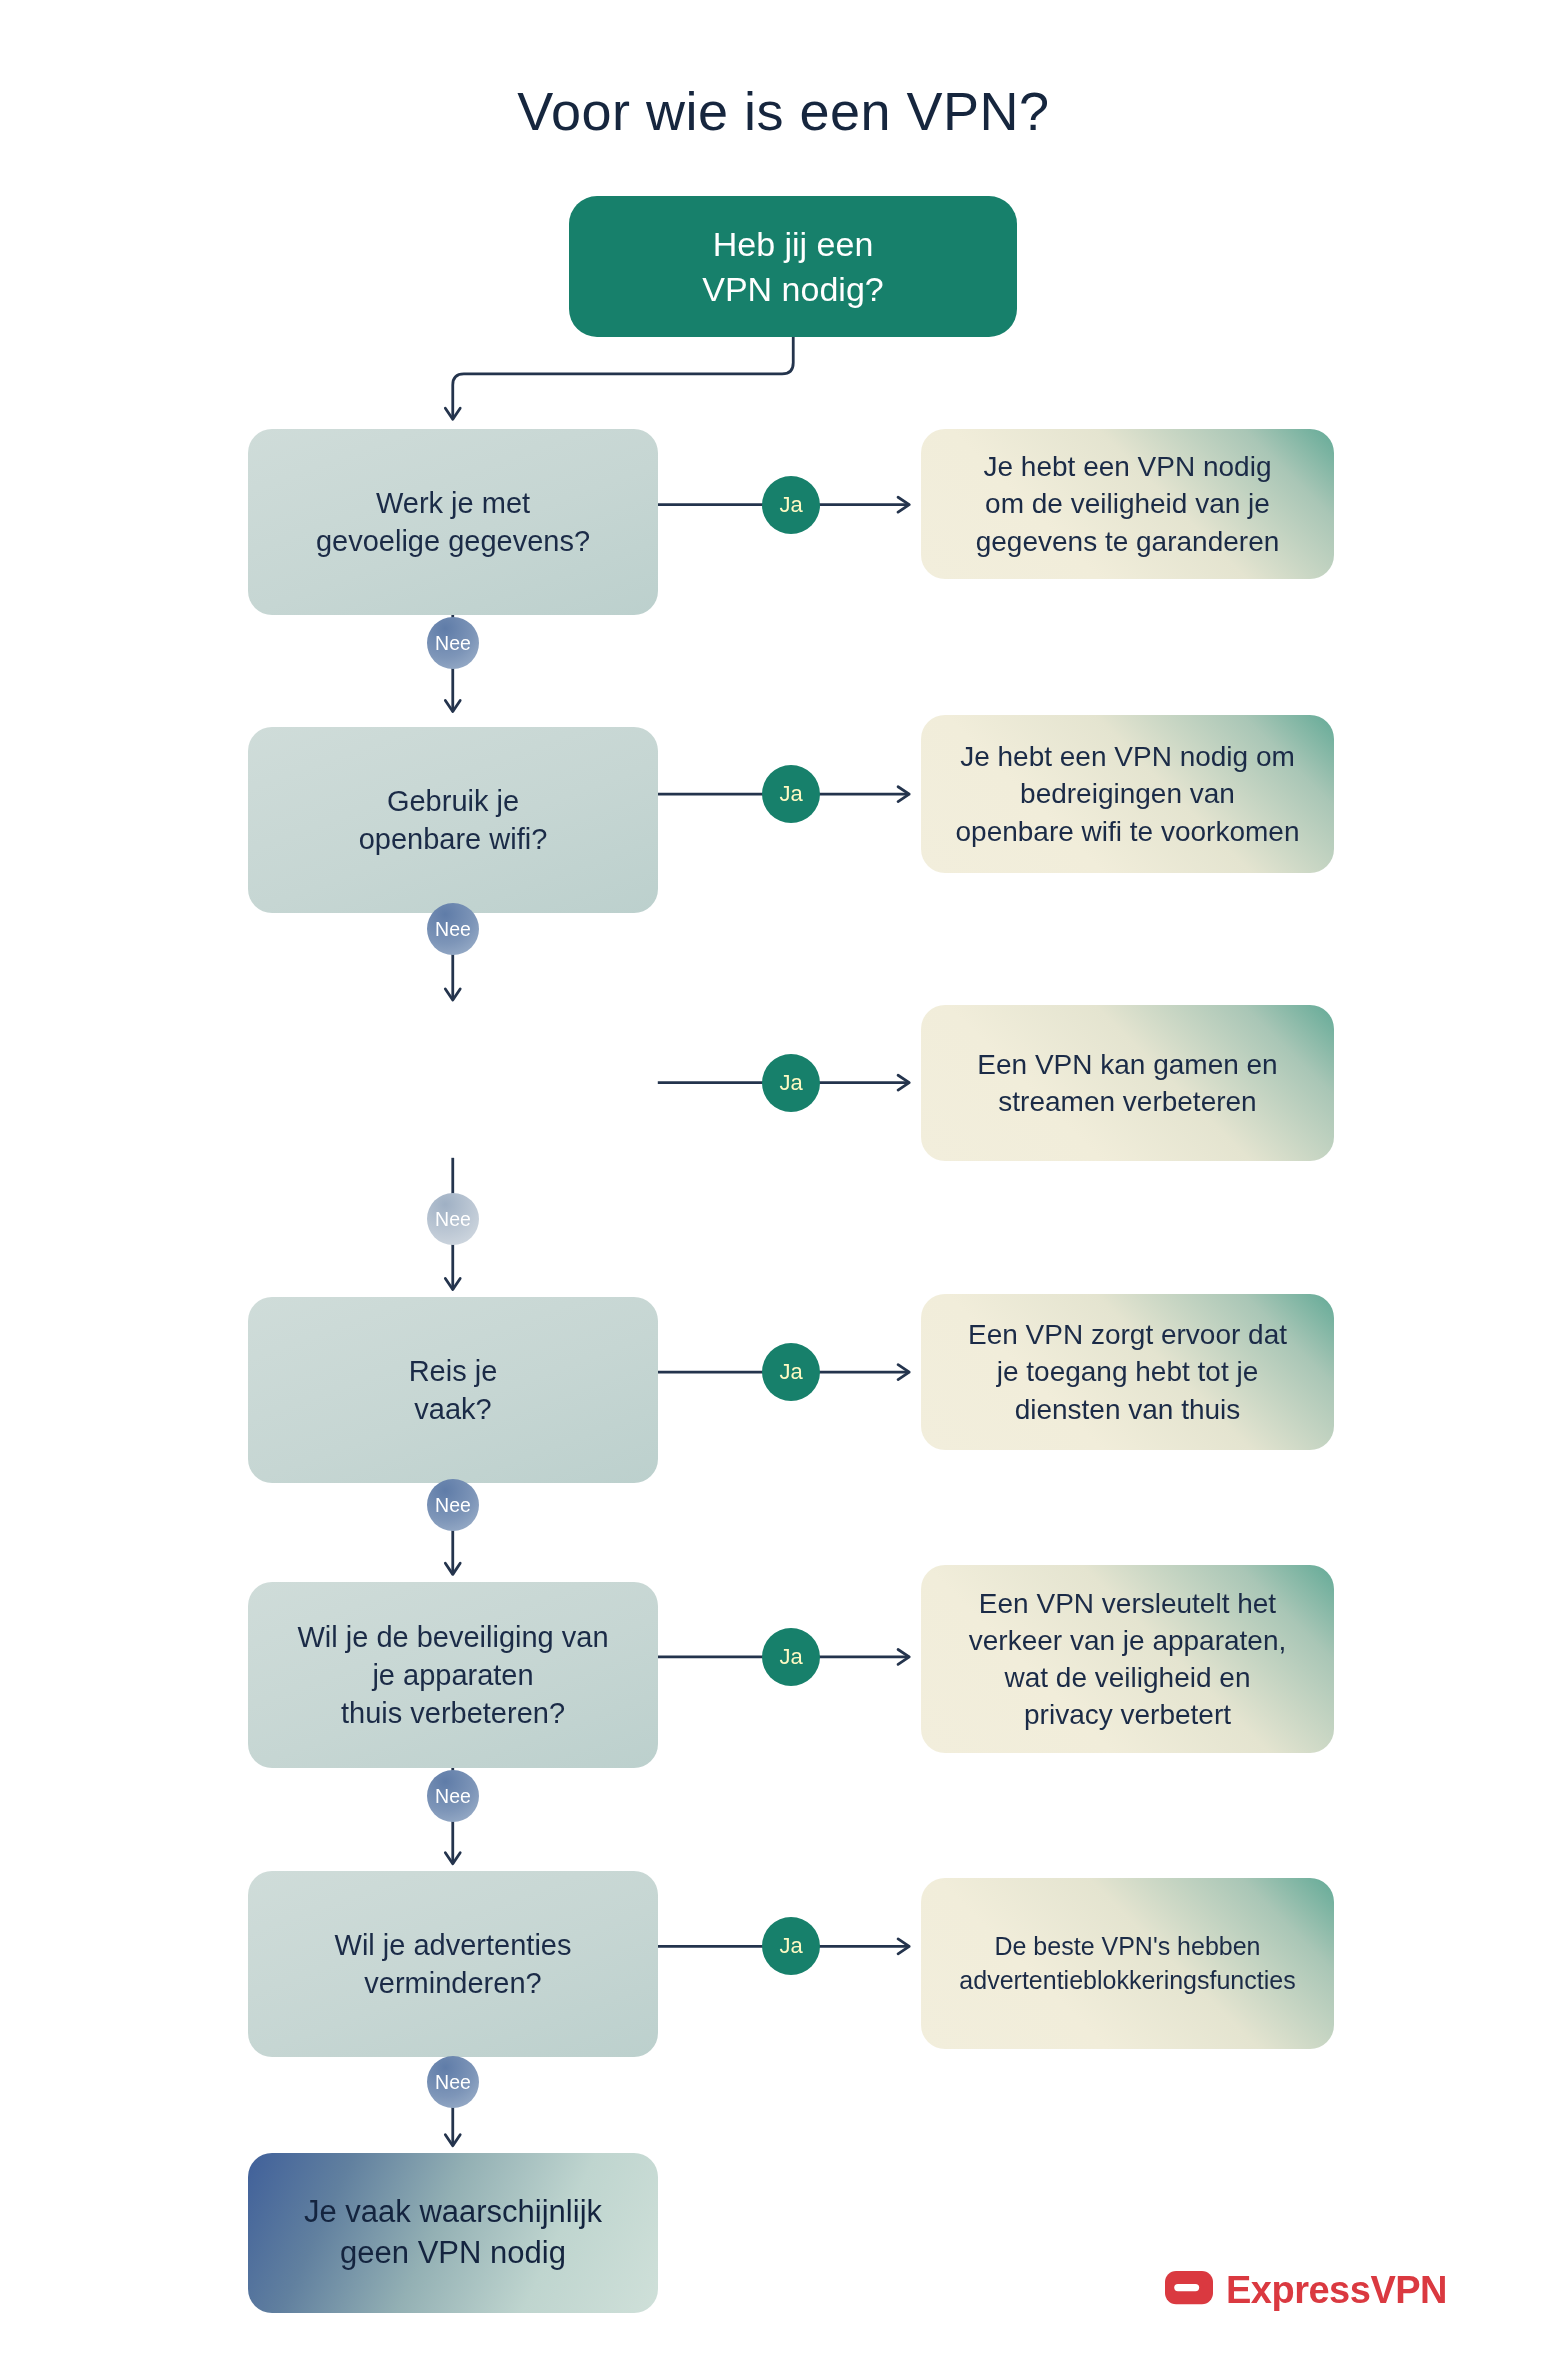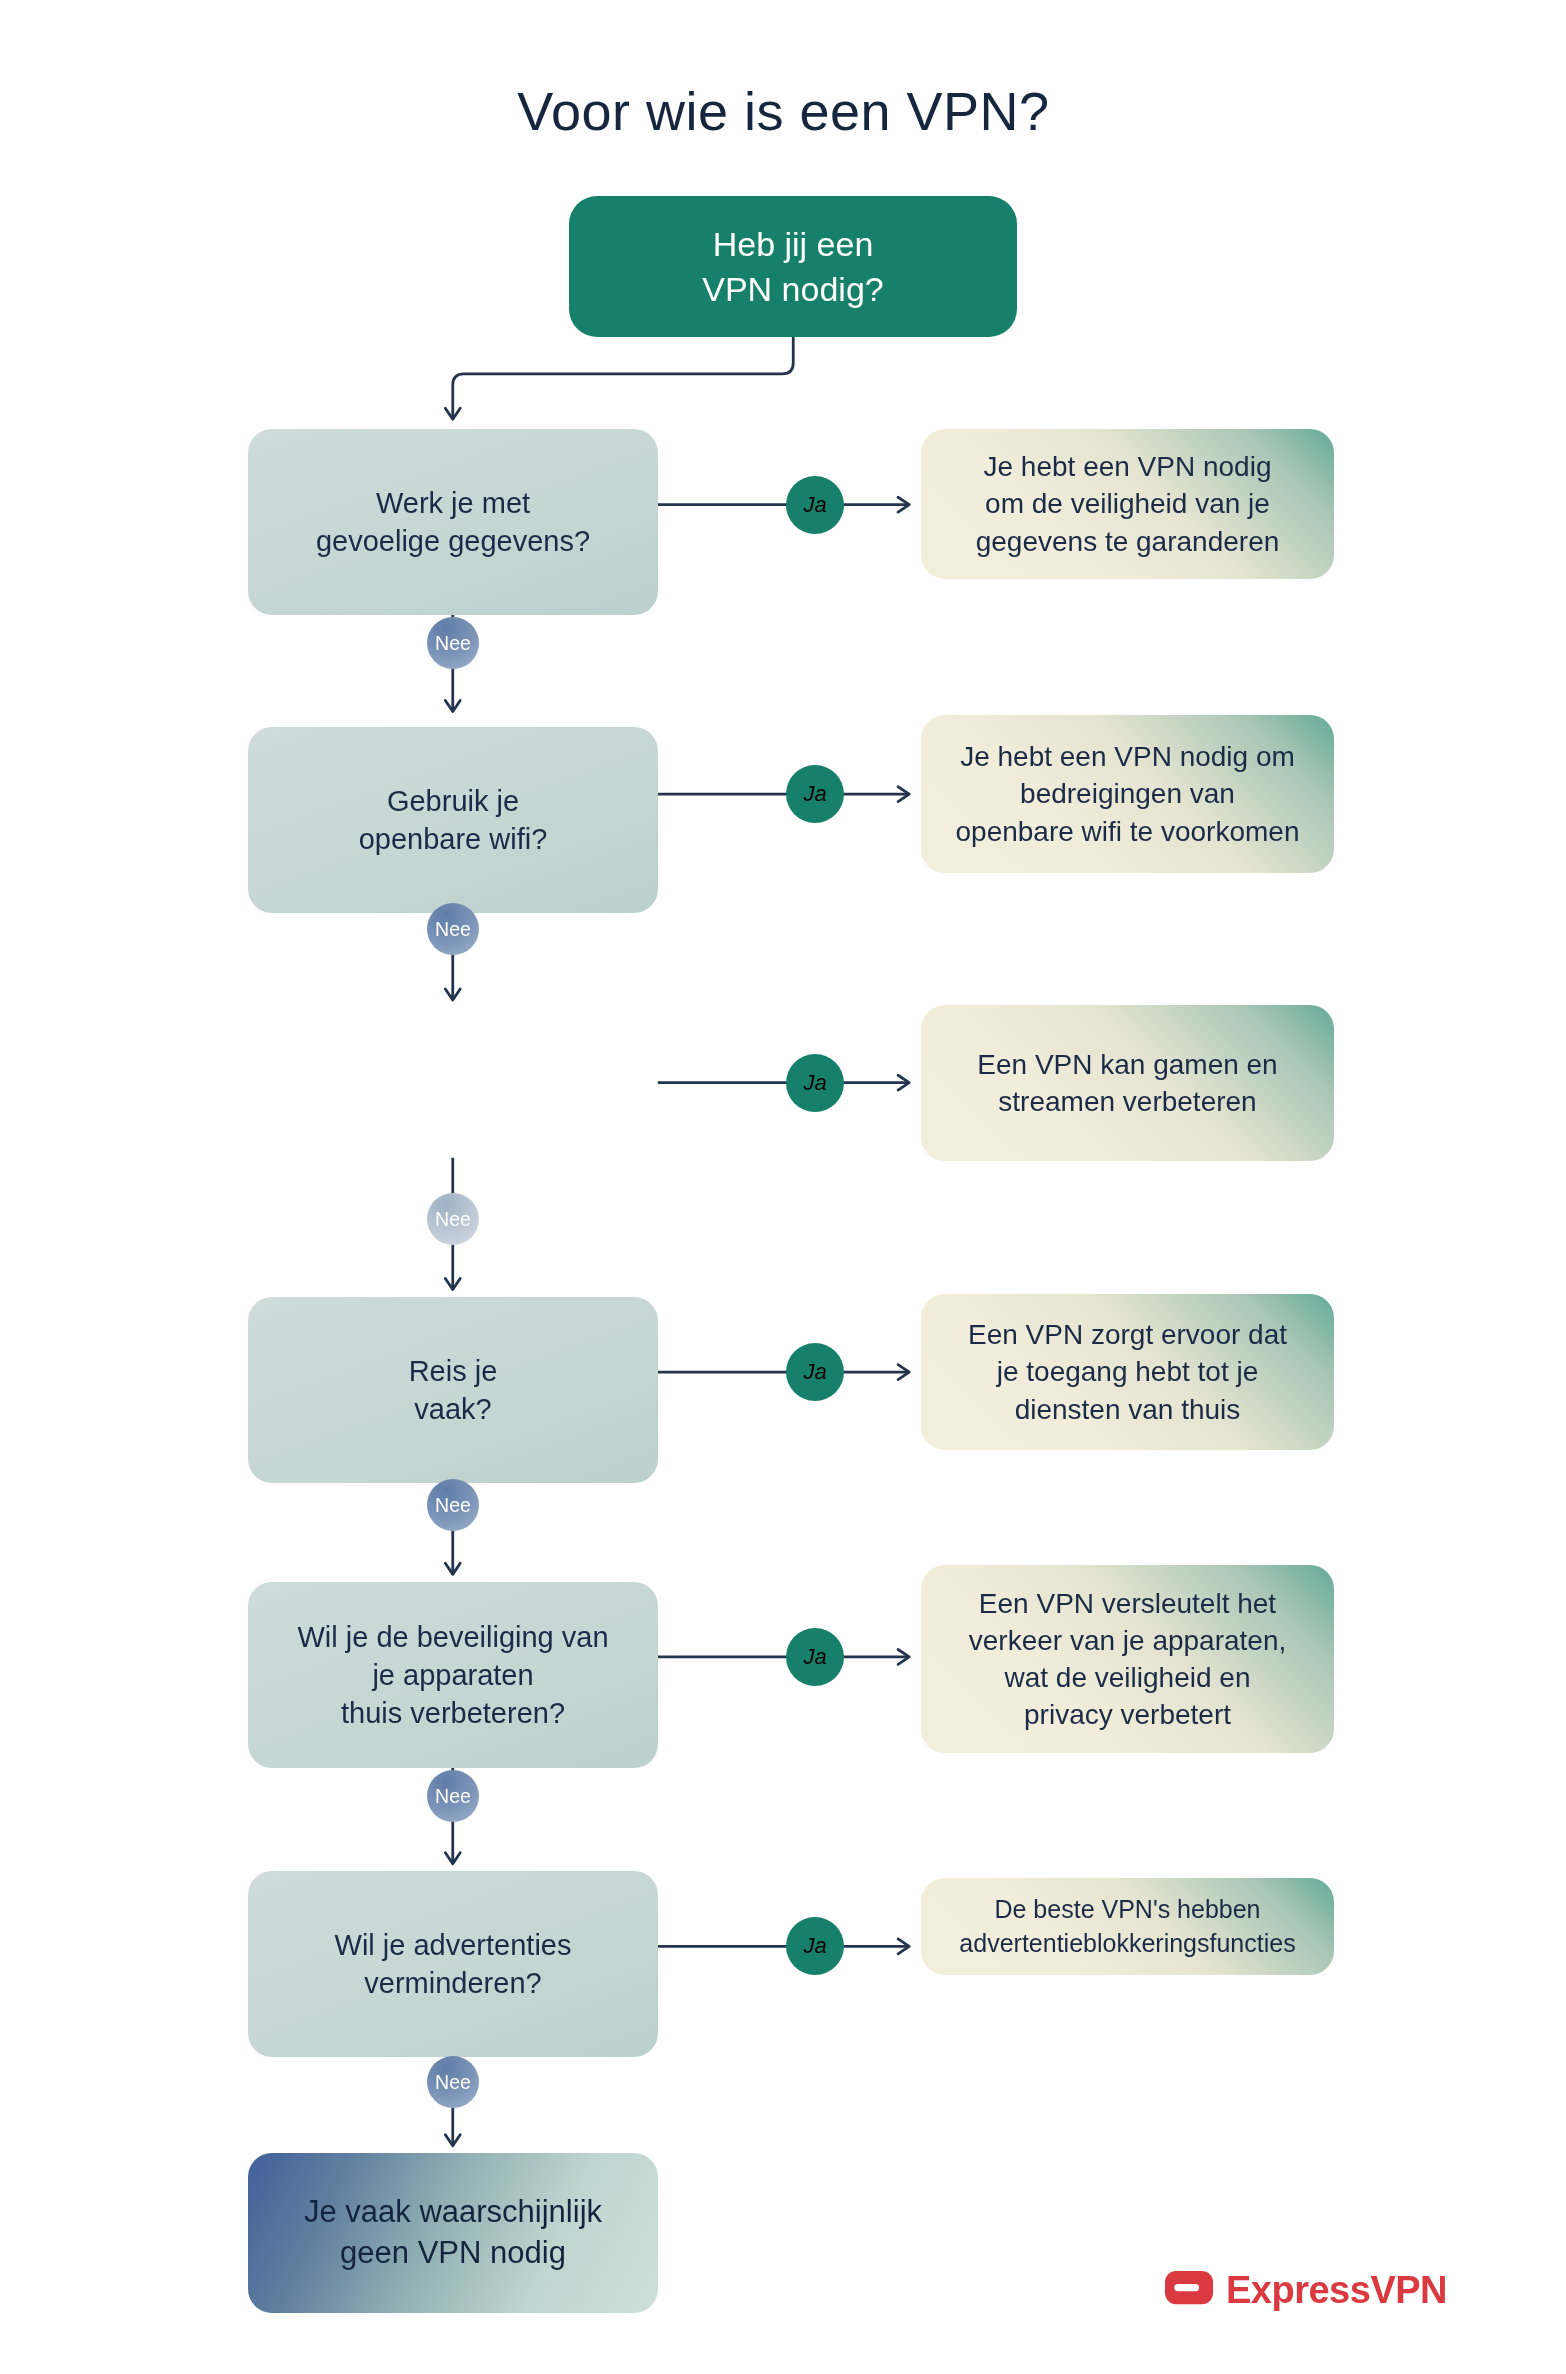--- a/index.html
+++ b/index.html
@@ -27,23 +27,23 @@
   .qtext{white-space:pre-line;font-size:29px;line-height:1.32;color:#1b2b47;}
   .abox{
     position:absolute;left:921px;width:413px;border-radius:24px;
     background:linear-gradient(225deg,#63aa97 0%,#a9c6b6 16%,#e4e4d0 42%,#f1edda 68%,#f2eedc 100%);
     display:flex;align-items:center;justify-content:center;text-align:center;
     padding:0 15px;box-sizing:border-box;
   }
   .atext{white-space:pre-line;font-size:28px;line-height:1.33;color:#1b2b47;}
   .abox.small .atext{font-size:25px;}
   .ja{
-    position:absolute;left:786px;width:58px;height:58px;border-radius:50%;
-    background:#17806b;color:#000000;font-size:22px;
-    display:flex;align-items:center;justify-content:center;font-style:italic;
+    position:absolute;left:762px;width:58px;height:58px;border-radius:50%;
+    background:#17806b;color:#fef9c3;font-size:22px;
+    display:flex;align-items:center;justify-content:center;
   }
   .nee{
     position:absolute;left:427px;width:52px;height:52px;border-radius:50%;
     background:radial-gradient(circle at 35% 22%,#5f7ca8 0%,#7d95b8 55%,#a2b5cd 100%);
     color:#ffffff;font-size:19.5px;
     display:flex;align-items:center;justify-content:center;
   }
   .nee.light{background:radial-gradient(circle at 35% 22%,#9fb0c4 0%,#c3cdd8 65%,#d6dde4 100%);}
   .endbox{
     position:absolute;left:248px;top:2153px;width:410px;height:160px;border-radius:24px;
@@ -143,21 +143,21 @@
 wat de veiligheid en
 privacy verbetert</div>
   </div>
   <div class="nee" style="top:1770px">Nee</div>
 
   <div class="qbox" style="top:1871px">
     <div class="qtext">Wil je advertenties
 verminderen?</div>
   </div>
   <div class="ja" style="top:1917px">Ja</div>
-  <div class="abox small" style="top:1878px;height:97px">
+  <div class="abox small" style="top:1878px;height:171px">
     <div class="atext">De beste VPN's hebben
 advertentieblokkeringsfuncties</div>
   </div>
   <div class="nee" style="top:2056px">Nee</div>
 
   <div class="endbox">
     <div class="endtext">Je vaak waarschijnlijk
 geen VPN nodig</div>
   </div>
 

